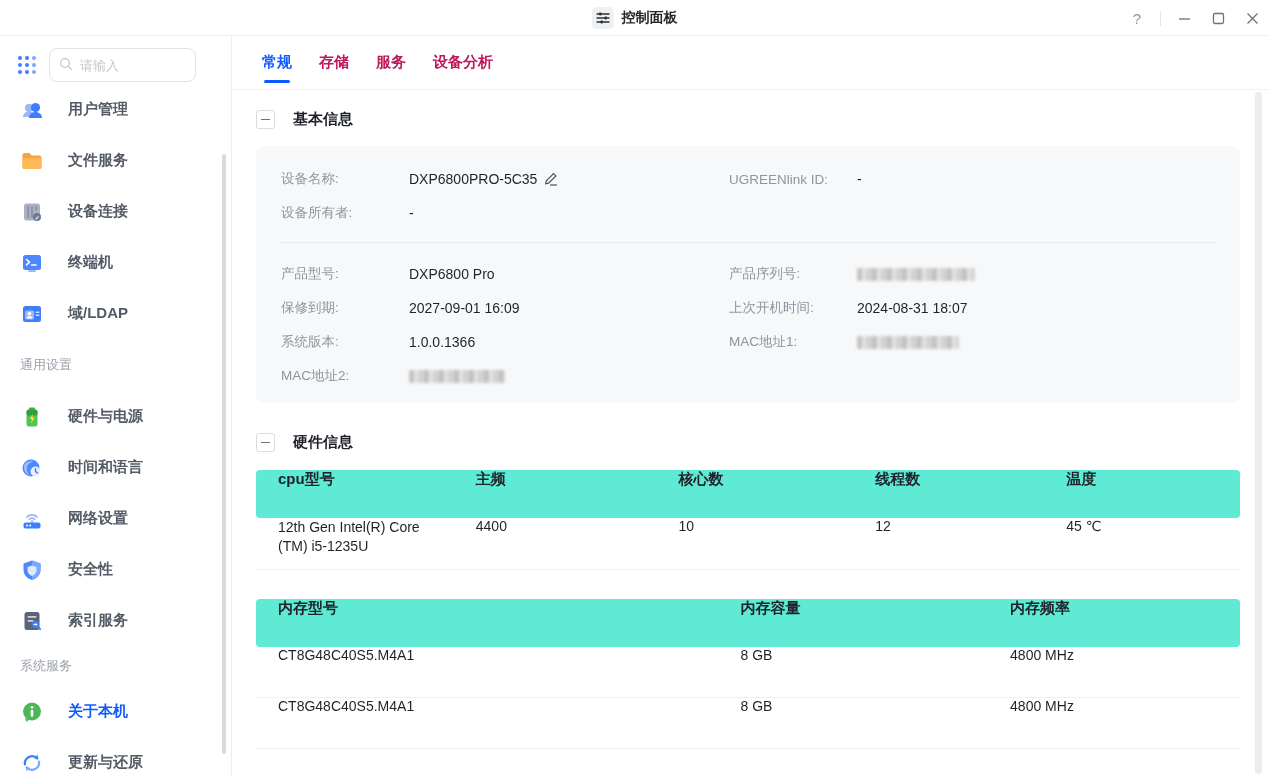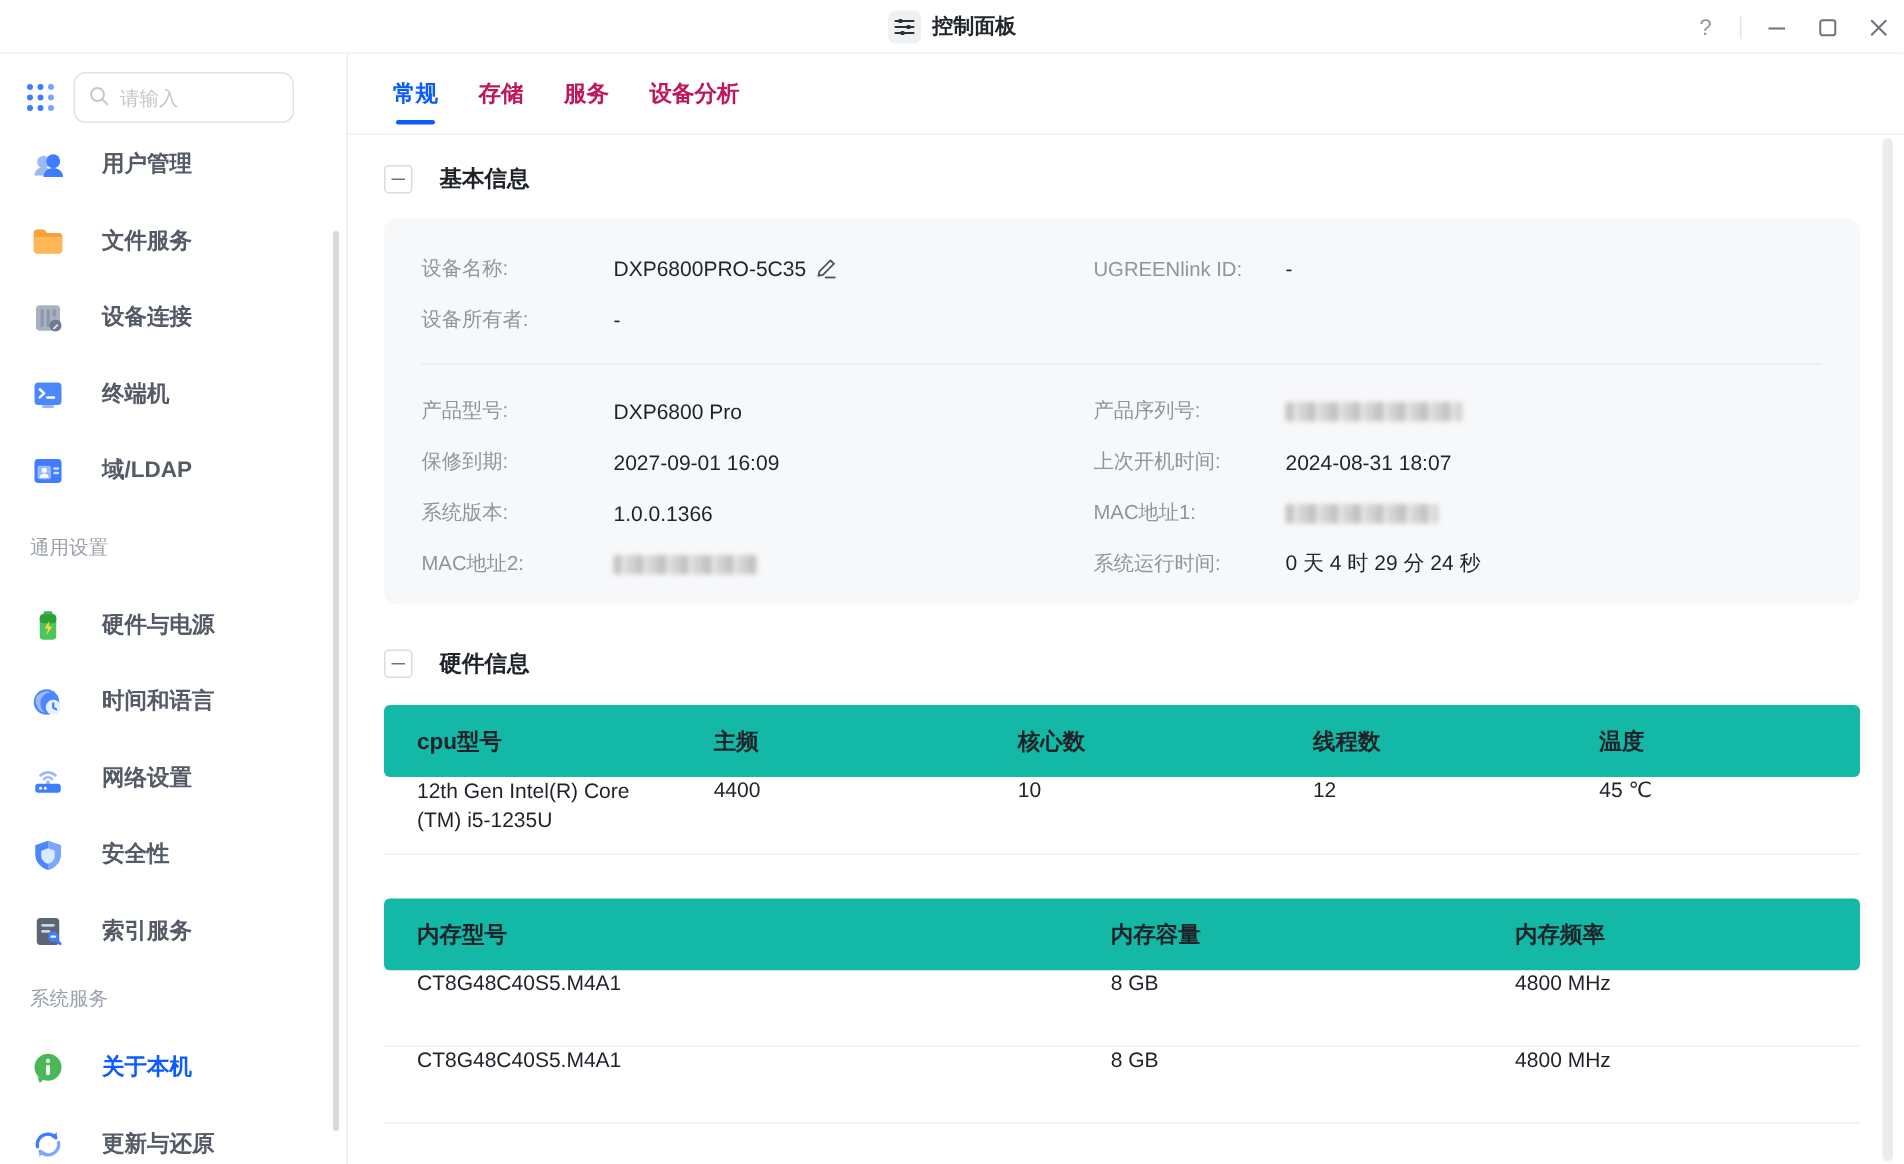--- a/index.html
+++ b/index.html
@@ -73,21 +73,21 @@
   .card-divider { height:1px; background:#e7e9ec; margin:12px 25px 14px 25px; }
   .edit-btn { display:flex; cursor:pointer; }
   .redacted { display:inline-block; height:13px; border-radius:2px; opacity:.8;
     background:repeating-linear-gradient(90deg,#b5b5b5 0 5px,#dedede 5px 9px,#c9c9c9 9px 15px);
     filter:blur(1.6px); }
   .w115 { width:118px; } .w100 { width:102px; } .w95 { width:96px; }
 
   
   .hw-table { margin-top:18px; }
   .hw-table.mem { margin-top:29px; }
-  .t-head { display:flex; height:48px; align-items:center; background:#14b8a6; border-radius:4px; }
+  .t-head { display:flex; height:48px; background:#5eead4; border-radius:4px; }
   .t-row { display:flex; align-items:flex-start; border-bottom:1px solid #eef0f2; background:#fff; }
   .t-cell { padding-left:22px; }
   .t-head .t-cell { font-size:15px; font-weight:700; color:#1f2329; }
   .t-row .t-cell { font-size:14px; color:#1f2329; }
   .cpu .c1 { width:20.1%; } .cpu .c2 { width:20.6%; } .cpu .c3 { width:20%; }
   .cpu .c4 { width:19.4%; } .cpu .c5 { width:19.9%; }
   .cpu-row { height:52px; }
   .cpu-name { line-height:1.35; padding-right:26px; }
   .mem .c1 { width:47%; } .mem .c2 { width:27.4%; } .mem .c3 { width:25.6%; }
   .mem-row { height:51px; }
@@ -393,24 +393,20 @@
             <div class="info-row">
               <span class="info-label">上次开机时间:</span>
               <span class="info-value">2024-08-31 18:07</span>
             </div>
             <div class="info-row">
               <span class="info-label">MAC地址1:</span>
               <span class="info-value">
                   <span class="redacted w100"></span>
                 </span>
             </div>
-            <div class="info-row">
-              <span class="info-label">系统运行时间:</span>
-              <span class="info-value">0 天 4 时 29 分 24 秒</span>
-            </div>
           </div>
         </div>
       </div>
 
       <div class="section-head" style="margin-top:30px;">
         <span class="collapse-btn">
             <i></i>
           </span>
         <span class="section-title">硬件信息</span>
       </div>

